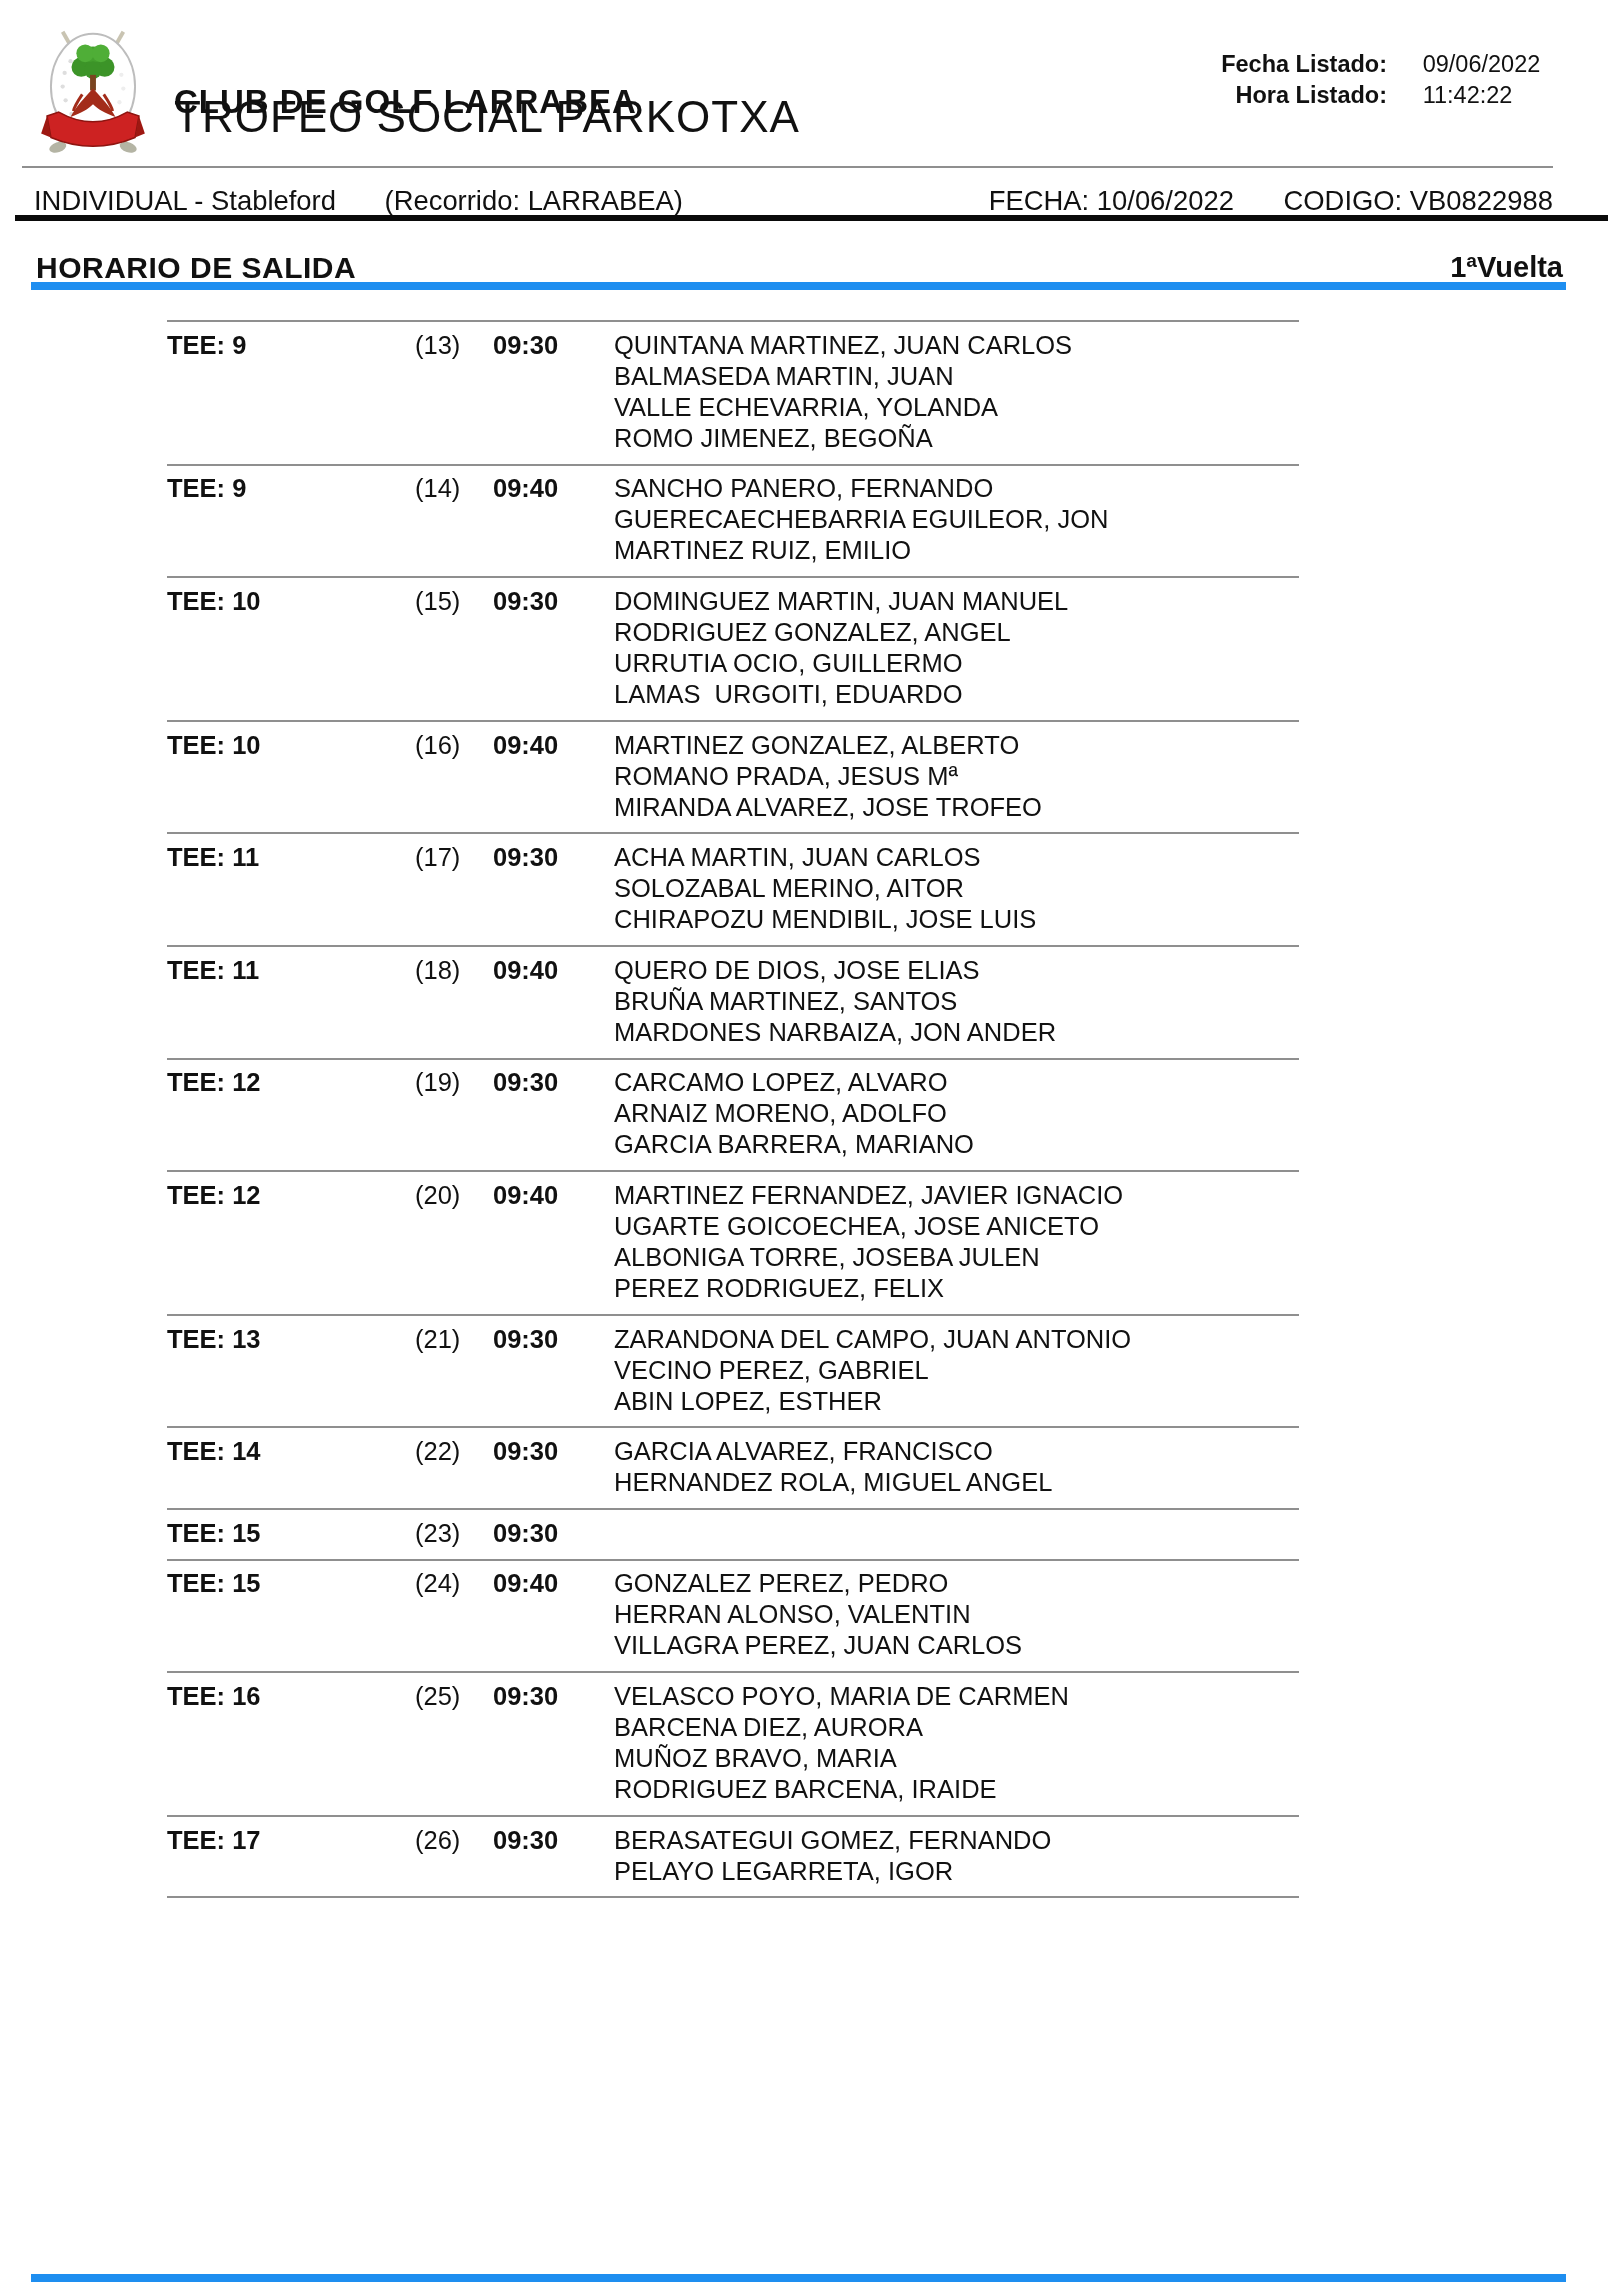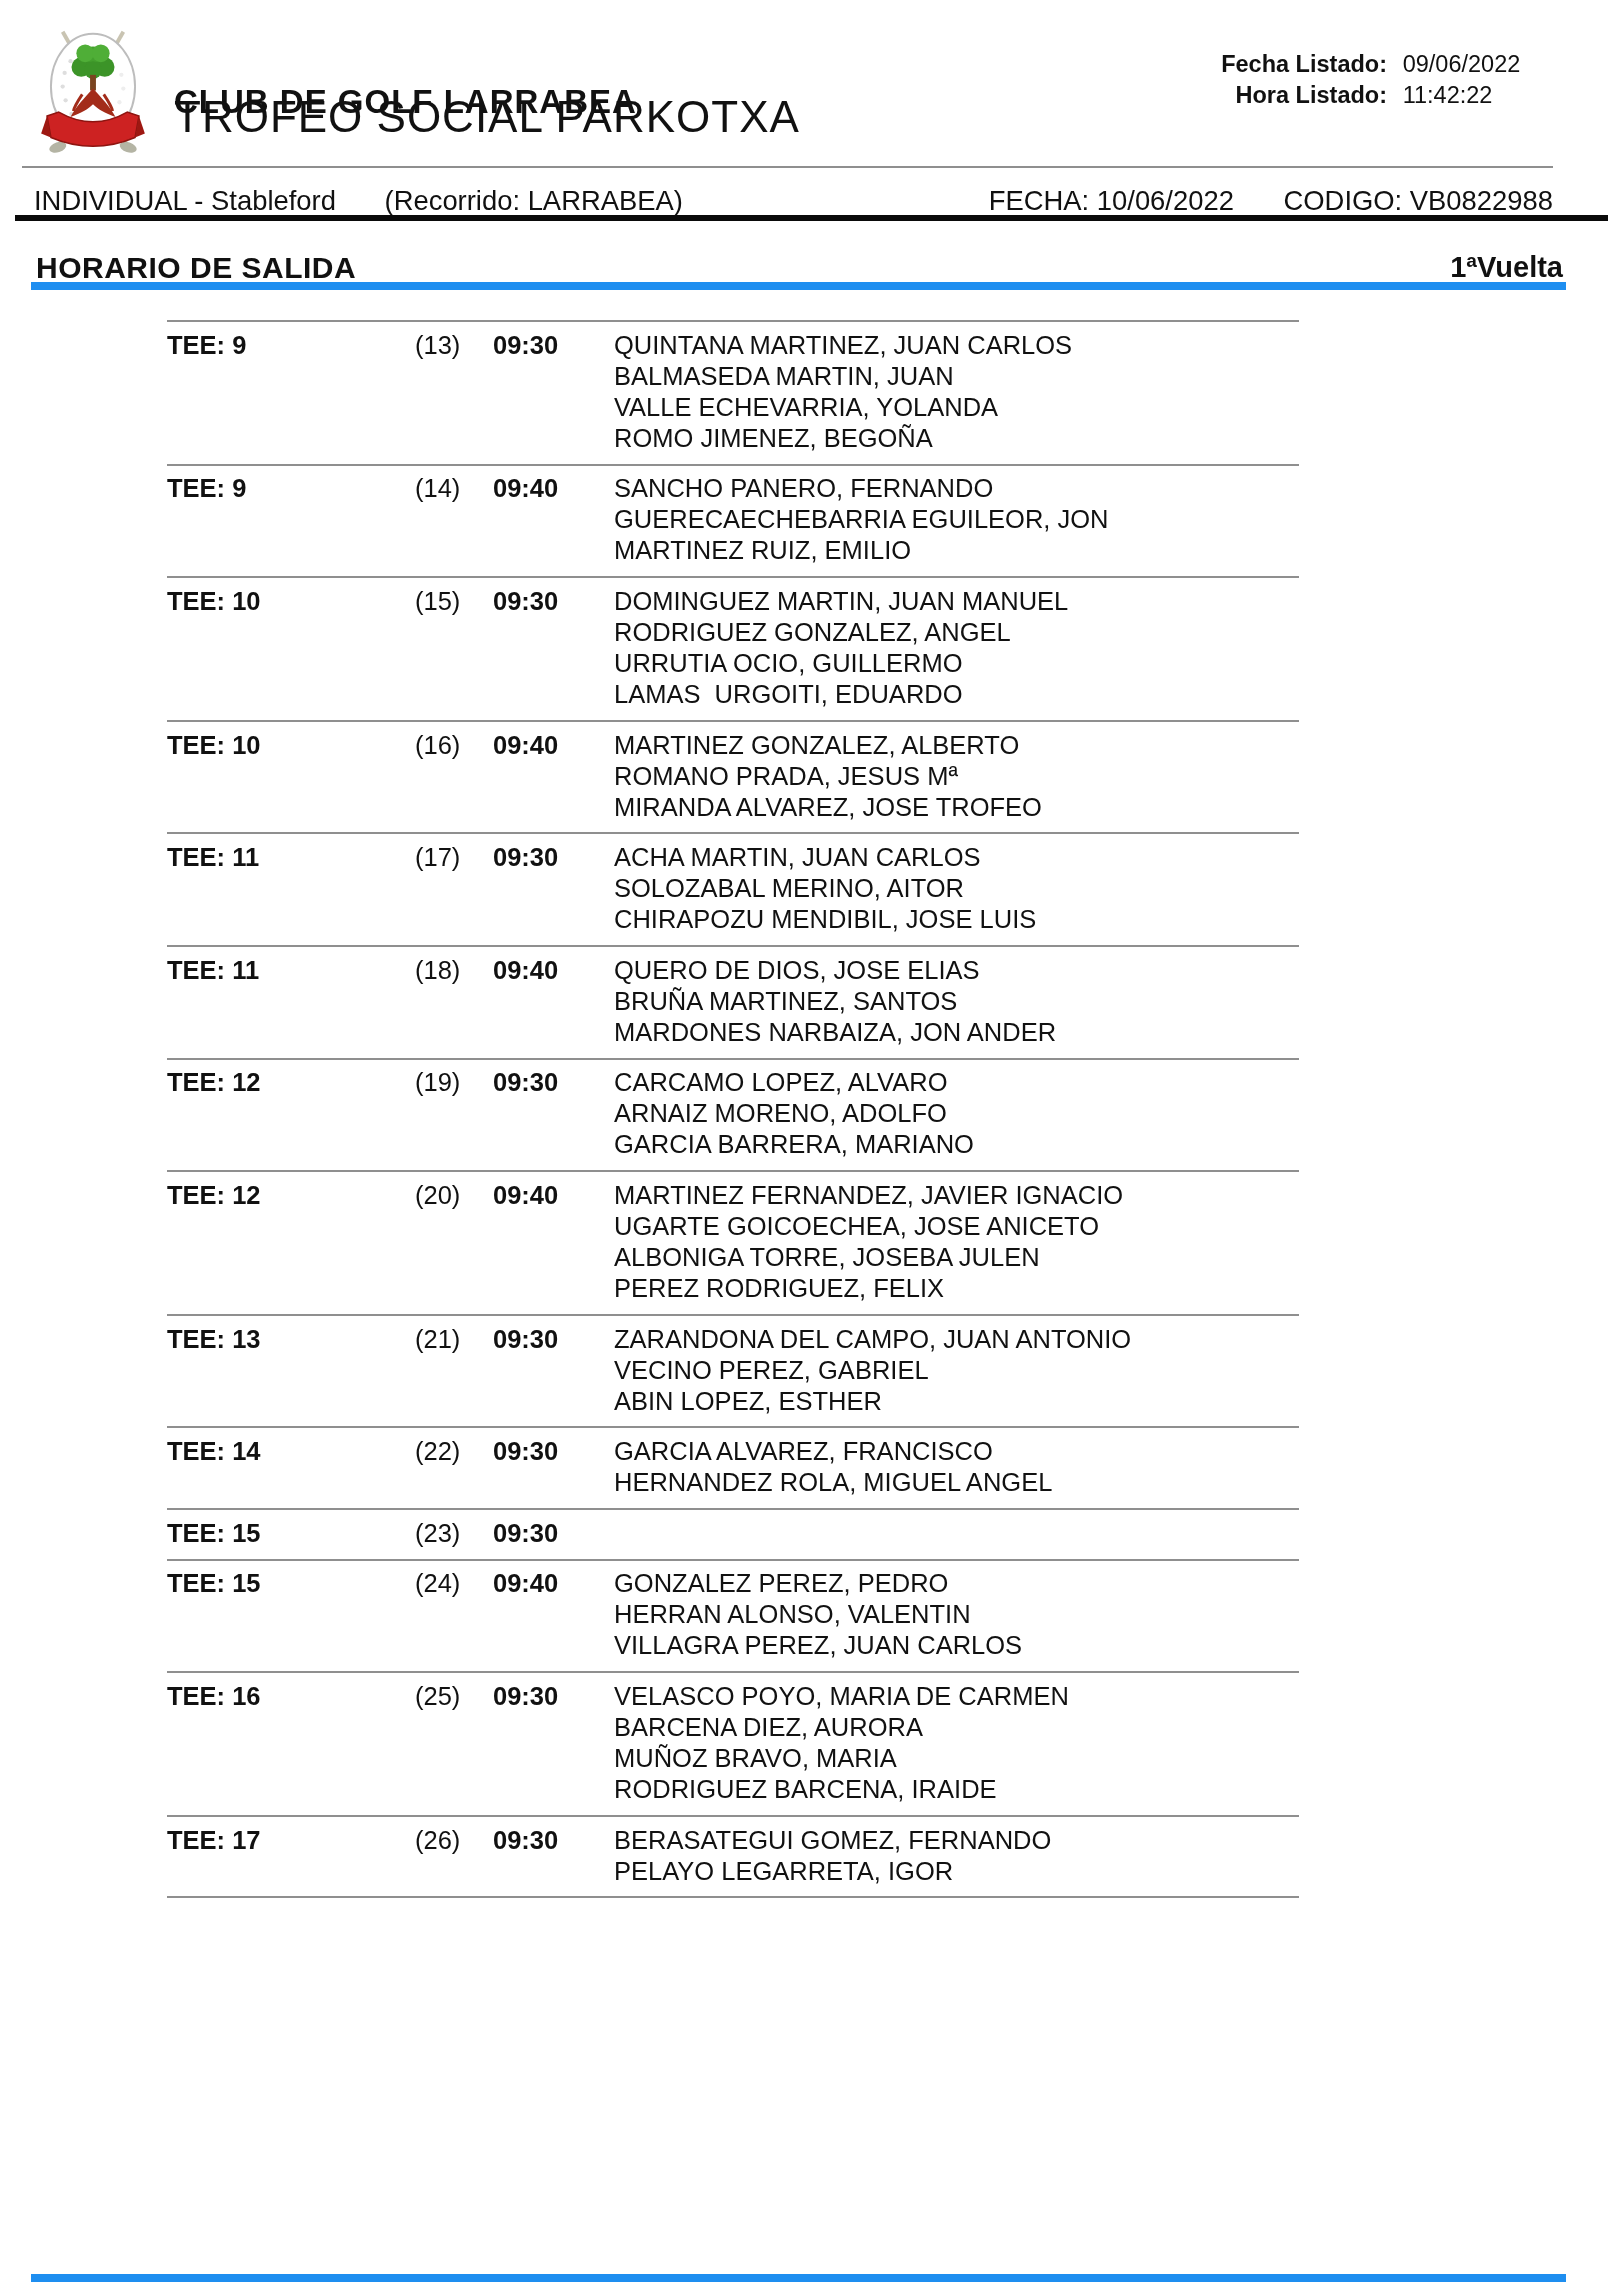--- a/index.html
+++ b/index.html
@@ -6,21 +6,21 @@
   * { margin:0; padding:0; box-sizing:border-box; }
   body { background:#fff; font-family:"Liberation Sans", sans-serif; color:#111; }
   .page { position:relative; width:1621px; height:2293px; background:#fff; overflow:hidden; }
 
   .logo { position:absolute; left:39px; top:23.5px; width:108px; height:135px; }
 
   .club-name { position:absolute; left:174px; top:43px; font-size:33px; font-weight:700; letter-spacing:1px; white-space:nowrap;margin-top:40px; }
   .tournament-name { position:absolute; left:174px; top:92px; font-size:44px; font-weight:400; letter-spacing:1px; white-space:nowrap; }
 
   .listing-meta { position:absolute; left:1201px; top:49px; font-size:23.5px; line-height:31px; }
-  .meta-row { display:flex; white-space:nowrap; }
+  .meta-row { display:flex; white-space:nowrap;gap:20px; }
   .meta-label { display:inline-block; width:186px; text-align:right; font-weight:700; }
   .meta-value { margin-left:15.7px; }
 
   .rule-thin { position:absolute; top:166px; left:21.6px; width:1531px; height:2px; background:#8f8f8f; }
 
   .info-bar { position:absolute; top:185px; left:34px; width:1519px; display:flex; justify-content:space-between; font-size:27.4px; white-space:nowrap; }
   .info-left .gap-after { margin-right:41px; }
   .info-right .gap-after { margin-right:42px; }
 
   .rule-black { position:absolute; top:215px; left:14.7px; width:1593px; height:5.9px; background:#0a0a0a; }

